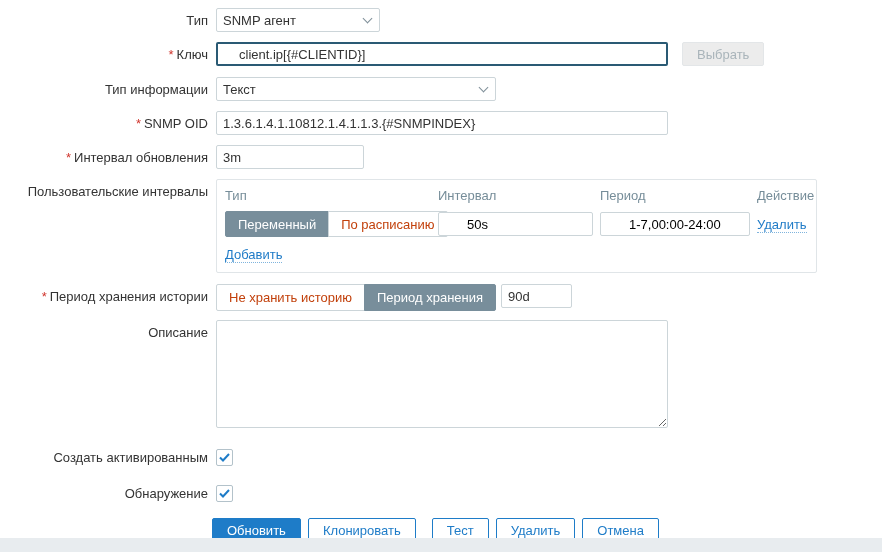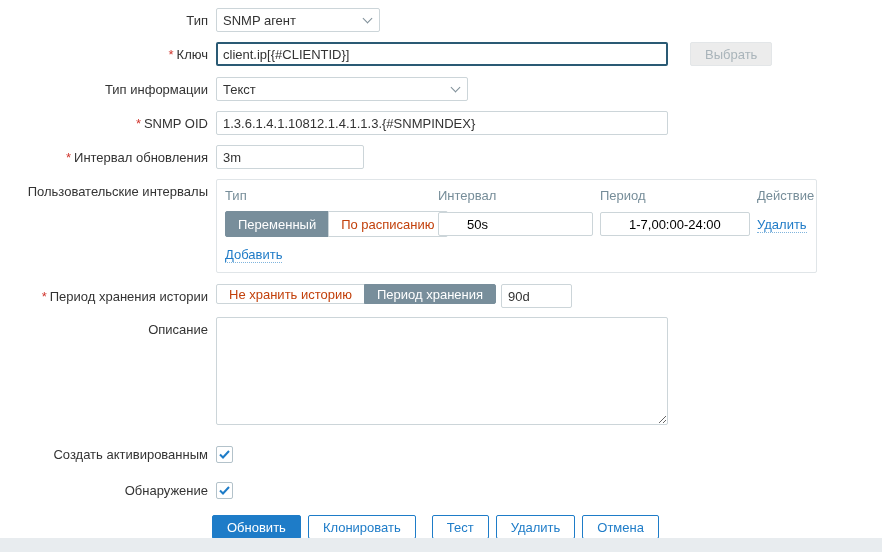--- a/index.html
+++ b/index.html
@@ -19,36 +19,36 @@
     text-align: right; padding-top: 5px;
     color: #333333;
   }
   .field-col { margin-left: 8px; display: flex; align-items: flex-start; }
   .req { color: #d0342c; margin-right: 3px; }
 
   .text-input {
     height: 24px; border: 1px solid #ccd5d9; border-radius: 2px;
     background: #fff; color: #333; font: inherit; padding: 0 6px; outline: none;
   }
-  .text-input.focused { border: 2px solid #2a5a74; padding: 0 5px; }
+  .text-input.focused { border: 2px solid #2a5a74; padding: 0 21px; }
   .text-input.muted { color: #000000; padding-left: 28px; }
 
   .select {
     height: 24px; border: 1px solid #ccd5d9; border-radius: 2px; background: #fff;
     display: inline-flex; align-items: center; justify-content: space-between;
     padding: 0 8px 0 6px; cursor: pointer;
   }
   .chev {
     width: 7px; height: 7px; margin-left: 8px; margin-top: -4px;
     border-right: 1px solid #7f8f99; border-bottom: 1px solid #7f8f99;
     transform: rotate(45deg); flex-shrink: 0;
   }
 
   .btn-disabled {
-    height: 24px; margin-left: 22px; padding: 0 14px;
+    height: 24px; margin-left: 14px; padding: 0 14px;
     background: #ececec; color: #a9b4ba; border: 1px solid #e3e6e8;
     border-radius: 2px; font: inherit;
   }
 
   .panel {
     width: 601px; border: 1px solid #e0e5e8; border-radius: 2px;
     padding: 8px 8px 10px 8px;
   }
   .grid {
     display: grid;
@@ -60,21 +60,21 @@
   .toggle-group { display: inline-flex; }
   .toggle-btn {
     height: 26px; padding: 0 12px; background: #fff; color: #c2410c;
     border: 1px solid #ccd5d9; font: inherit; display: inline-flex; align-items: center;
     cursor: pointer; white-space: nowrap;
   }
   .toggle-btn + .toggle-btn { margin-left: -1px; }
   .toggle-btn:first-child { border-radius: 2px 0 0 2px; }
   .toggle-btn:last-child { border-radius: 0 2px 2px 0; }
   .toggle-btn.selected { background: #788e9b; border-color: #788e9b; color: #ffffff; }
-  .toggle-group.small .toggle-btn { height: 20px; }
+  .toggle-group.small .toggle-btn { height: 27px; }
 
   a.dotted-link {
     color: #1f7bc7; text-decoration: none;
     border-bottom: 1px dotted #7fb4dd; cursor: pointer; white-space: nowrap;
   }
   .add-link-wrap { margin-top: 10px; }
 
   .textarea {
     width: 452px; height: 108px; border: 1px solid #ccd5d9; border-radius: 2px;
     font: inherit; color: #333; padding: 4px 6px; resize: both; outline: none;
@@ -123,21 +123,21 @@
     </div>
     <div class="field-col">
       <input class="text-input focused" style="width: 452px;" value="client.ip[{#CLIENTID}]">
       <button class="btn-disabled" disabled="">Выбрать</button>
     </div>
   </div>
 
   <div class="row">
     <div class="label-col"><span>Тип информации</span></div>
     <div class="field-col">
-      <div class="select" style="width:252px">
+      <div class="select" style="width:280px">
         <span>Текст</span>
         <span class="chev"></span>
       </div>
     </div>
   </div>
 
   <div class="row">
     <div class="label-col">
       <span class="req">*</span><span>SNMP OID</span>
     </div>

